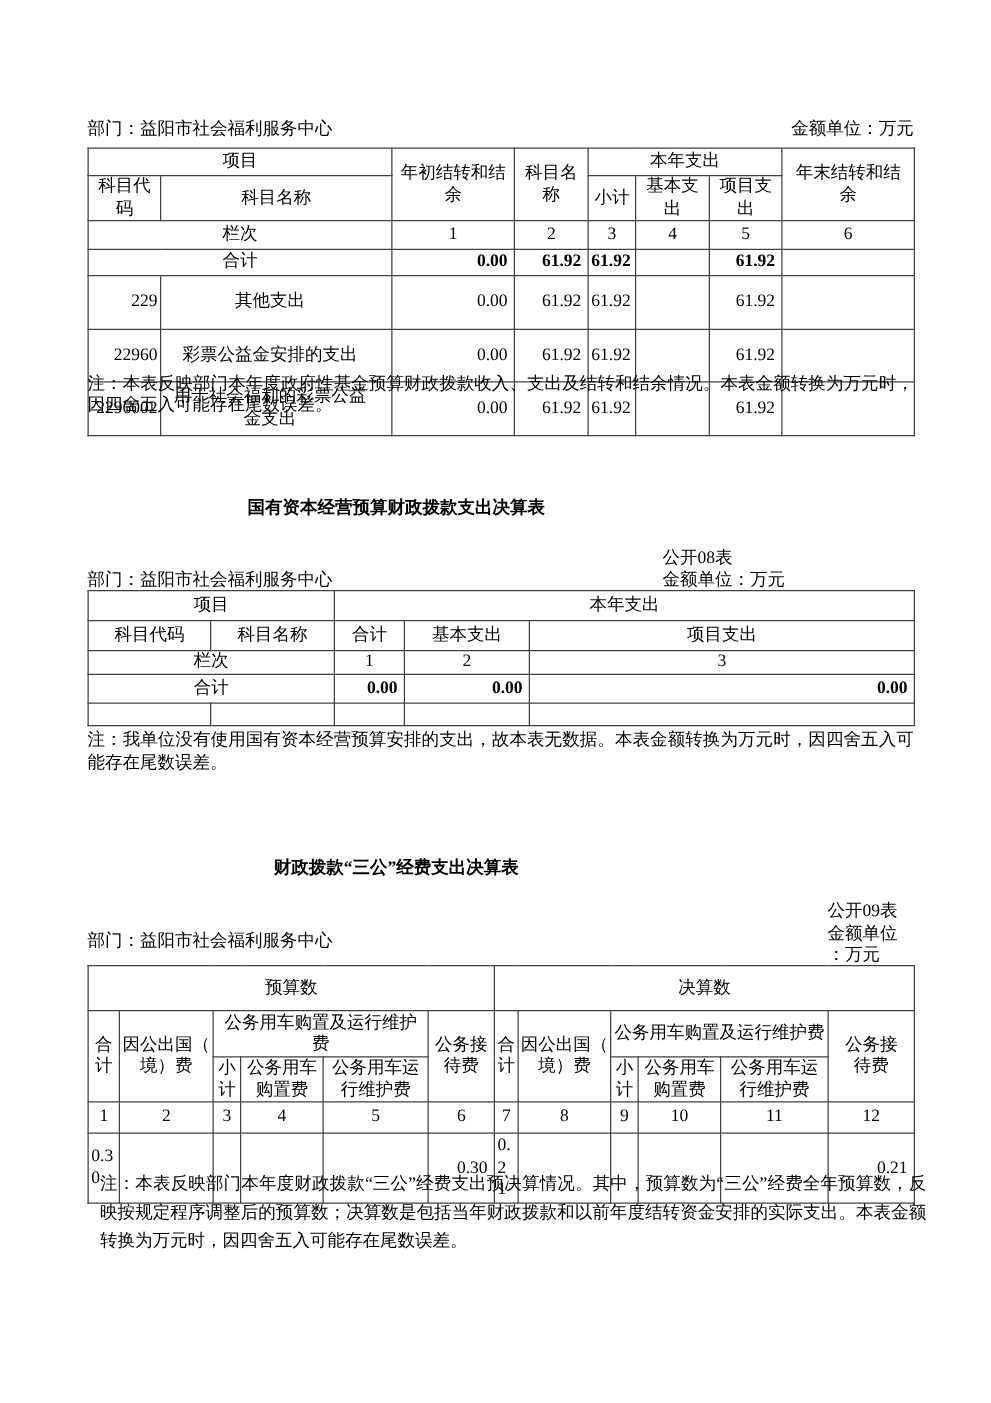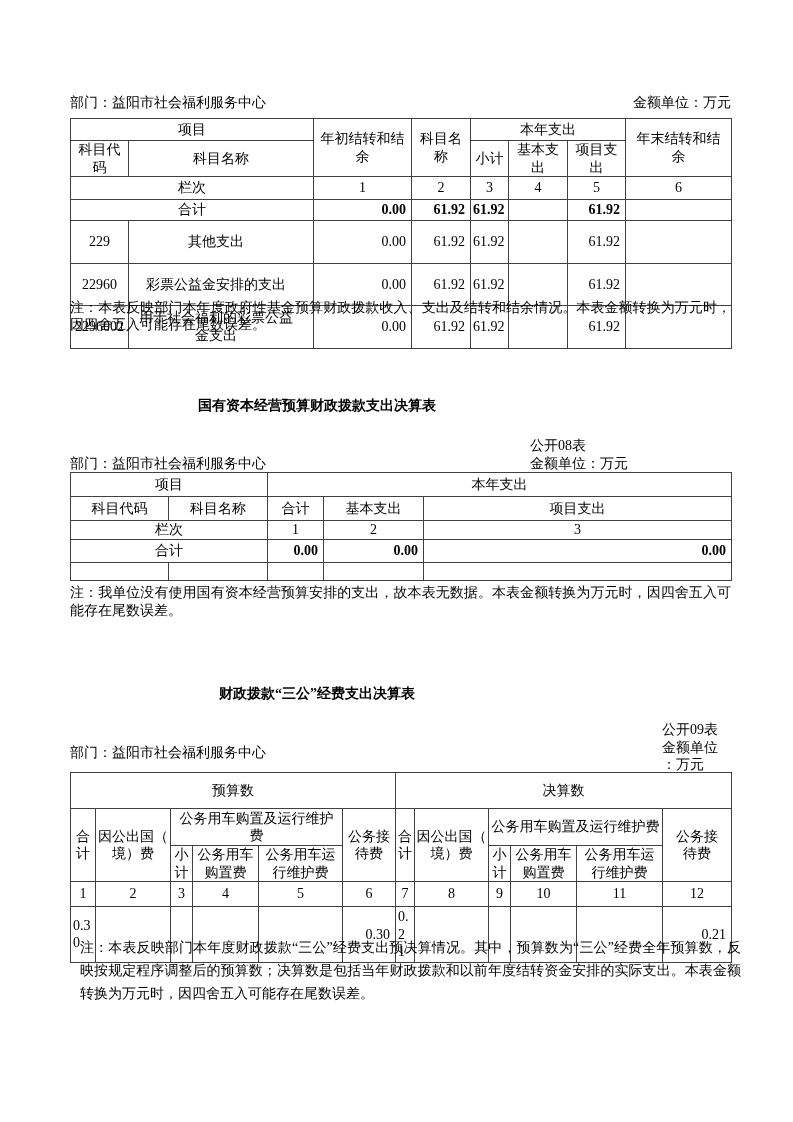--- a/index.html
+++ b/index.html
@@ -5,21 +5,21 @@
   html,body{margin:0;padding:0;background:#ffffff;}
   .page{position:relative;width:793px;height:1122px;background:#ffffff;overflow:hidden;
         font-family:"Liberation Serif","DejaVu Serif",serif;color:#000;font-size:14px;}
   .abs{position:absolute;}
   .meta-row{display:flex;justify-content:space-between;}
   .title{font-size:14px;font-weight:bold;text-align:center;white-space:nowrap;}
   table{border-collapse:collapse;table-layout:fixed;width:661px;}
   td{border:1px solid #404040;text-align:center;vertical-align:middle;
      padding:0 2px;font-size:14px;line-height:1.25;overflow:hidden;}
   td.hdr{word-break:break-all;line-break:anywhere;}
-  td.code{text-align:center;padding:12px 2px;}
+  td.code{text-align:right;padding:12px 2px;}
   td.name{text-align:center;padding:1px 14px 1px 4px;}
   td.num{text-align:right;padding-right:5px;}
   td.bold{font-weight:bold;}
   td.wrapnum{text-align:left;padding:1px 4px 1px 2px;word-break:break-all;line-break:anywhere;}
   td.pad8{padding:0 8px;}
   .note{width:661px;text-align:justify;}
   .pubblock{width:66px;word-break:break-all;line-break:anywhere;line-height:17px;}
 </style>
 </head>
 <body>

